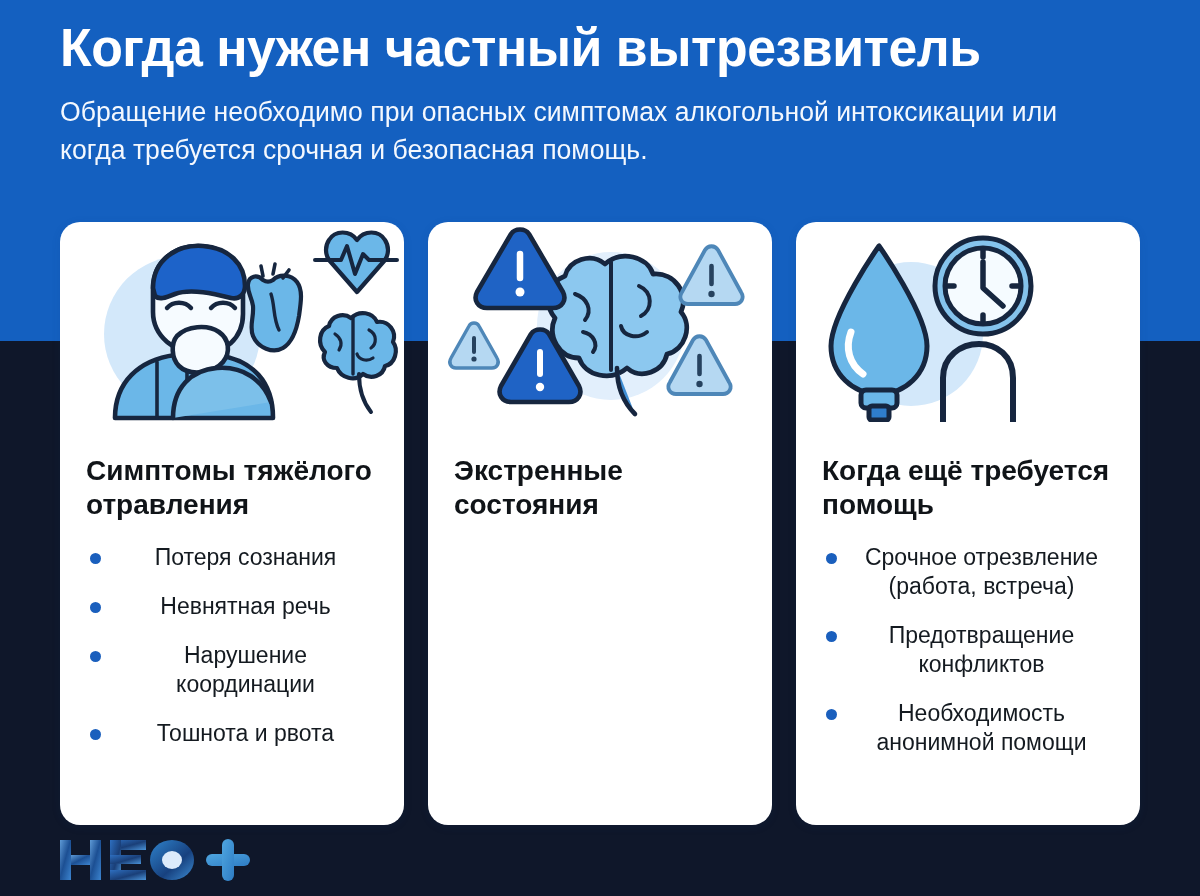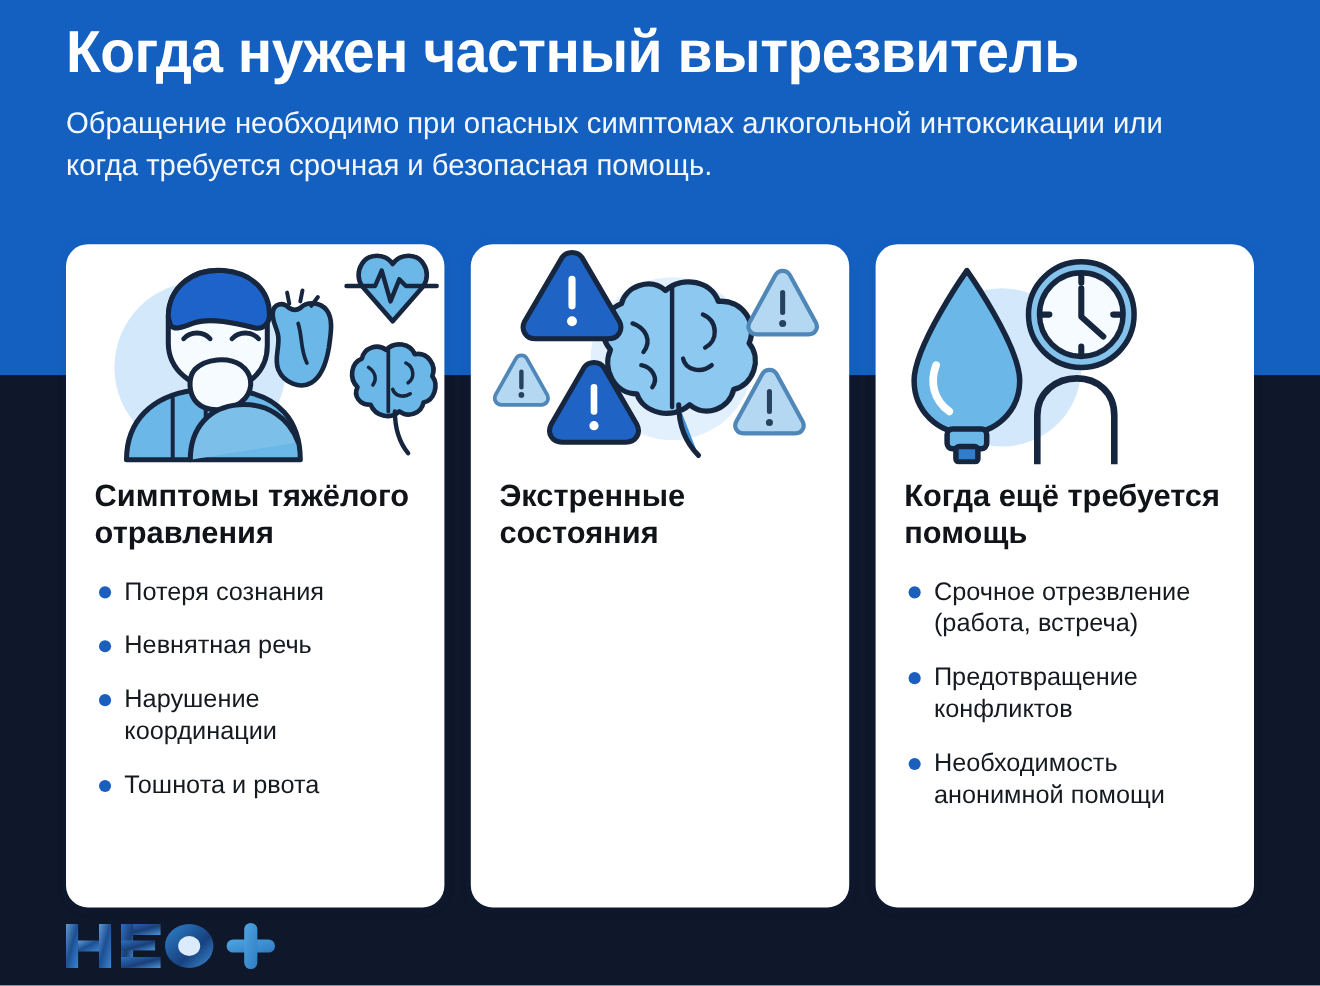--- a/index.html
+++ b/index.html
@@ -53,20 +53,21 @@
     gap:24px;
   }
   .card {
     flex:1 1 0;
     background:#ffffff;
     border-radius:20px;
     box-shadow:0 2px 10px rgba(16,60,120,0.10);
     display:flex;
     flex-direction:column;
     overflow:hidden;
+    gap:20px;
   }
 
   
   .illus {
     height:200px;
     position:relative;
     flex:0 0 200px;
   }
   .illus svg { display:block; width:100%; height:100%; }
 
@@ -76,21 +77,21 @@
     flex:1 1 auto;
   }
   .card-title {
     font-size:28px;
     font-weight:bold;
     color:#101418;
     line-height:1.2;
     margin-bottom:22px;
     white-space:pre-line;
   }
-  .bullets { list-style:none; }
+  .bullets { list-style:none;text-align:center; }
   .bullets li {
     position:relative;
     padding-left:27px;
     font-size:23px;
     line-height:1.26;
     color:#141a20;
     margin-bottom:20px;
     white-space:pre-line;
   }
   .bullets li:last-child { margin-bottom:0; }

